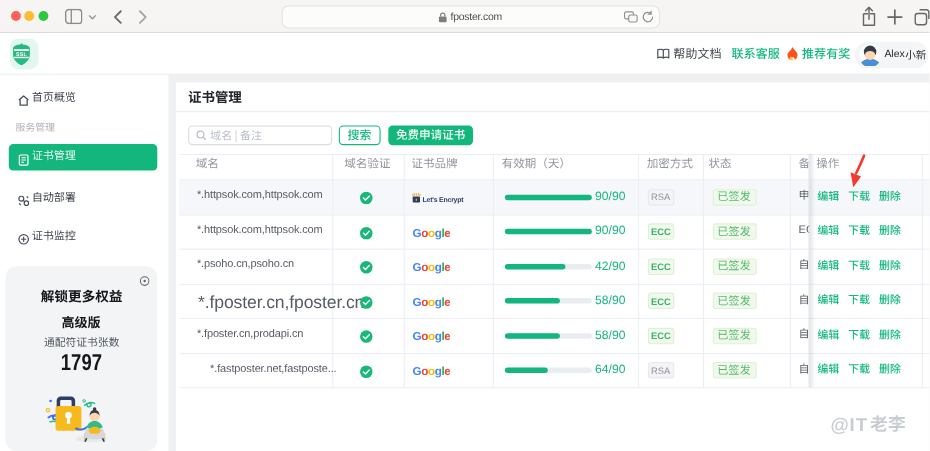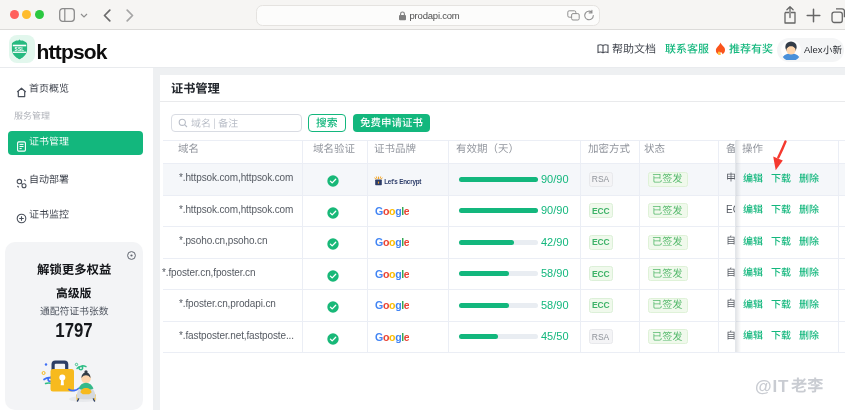--- a/index.html
+++ b/index.html
@@ -22,21 +22,21 @@
       <path d="M6.8 1.2L1.5 6.5l5.3 5.3" fill="none" stroke="#6b6b6b" stroke-width="1.7" stroke-linecap="round" stroke-linejoin="round"></path>
     </svg>
 <svg class="abs" style="left:126px;top:8.5px" width="8" height="13" viewBox="0 0 8 13">
       <path d="M1.2 1.2L6.5 6.5l-5.3 5.3" fill="none" stroke="#a5a5a5" stroke-width="1.7" stroke-linecap="round" stroke-linejoin="round"></path>
     </svg>
 <div class="abs" style="left:256px;top:4.5px;width:344px;height:21px;background:#fcfcfb;border:1px solid #e5e3e0;border-radius:6.5px"></div>
 <svg class="abs" style="left:398px;top:10.5px" width="9" height="10" viewBox="0 0 9 10">
       <rect x="1" y="4" width="7" height="5.3" rx="1" fill="#7e7e7e"></rect>
       <path d="M2.6 4V2.9a1.9 1.9 0 013.8 0V4" fill="none" stroke="#7e7e7e" stroke-width="1.1"></path>
     </svg>
-<div class="abs fx" style="left:409.5px;top:8px;height:14px;font-size:9.5px;letter-spacing:-0.2px;color:#4c4c4c">prodapi.com</div>
+<div class="abs fx" style="left:409.5px;top:8px;height:14px;font-size:9.5px;letter-spacing:-0.2px;color:#4c4c4c">fposter.com</div>
 <svg class="abs" style="left:567px;top:9.5px" width="13" height="11" viewBox="0 0 13 11">
       <rect x="0.8" y="0.8" width="8" height="6.4" rx="1.4" fill="none" stroke="#8f8f8f" stroke-width="1"></rect>
       <rect x="4.6" y="3.6" width="7.6" height="6.4" rx="1.4" fill="#f9f9f8" stroke="#8f8f8f" stroke-width="1"></rect>
     </svg>
 <svg class="abs" style="left:583px;top:8.5px" width="12" height="13" viewBox="0 0 12 13">
       <path d="M10.3 6.5a4.3 4.3 0 11-1.3-3.1M8.9 1.2v2.7H6.2" fill="none" stroke="#8f8f8f" stroke-width="1.1" stroke-linecap="round"></path>
     </svg>
 <svg class="abs" style="left:782px;top:5px" width="16" height="20" viewBox="0 0 16 20">
       <path d="M3 7.5h4M9 7.5h4v10.5H3V7.5" fill="none" stroke="#666" stroke-width="1.3" stroke-linejoin="round"></path>
       <path d="M8 12.5V2M4.9 4.8L8 1.7l3.1 3.1" fill="none" stroke="#666" stroke-width="1.3" stroke-linecap="round" stroke-linejoin="round"></path>
@@ -51,21 +51,20 @@
 <div class="abs" style="left:0;top:31px;width:845px;height:35.5px;background:#fff"></div>
 <div class="abs" style="left:0;top:66.5px;width:845px;height:1px;background:#e9ebee"></div>
 <div class="abs" style="left:8.5px;top:35px;width:26px;height:27.5px;border-radius:8px;background:#e2f7ed"></div>
 <svg class="abs" style="left:9.5px;top:38.5px" width="19" height="21" viewBox="0 0 19 21">
 <path d="M9.5 0.4l1.5 1.3c.9-.2 1.9-.1 2.7.3l1.9.9c.9.4 1.5 1.3 1.5 2.3v5.6c0 4.2-3.1 7.2-7.6 9.5C5 18 1.9 15 1.9 10.8V5.2c0-1 .6-1.9 1.5-2.3l1.9-.9c.8-.4 1.8-.5 2.7-.3z" fill="#26ba80"></path>
 <rect x="2.8" y="5.7" width="13.4" height="1.6" fill="#fff"></rect>
 <rect x="2.8" y="12.6" width="13.4" height="1.3" fill="#fff"></rect>
 <text x="9.5" y="11.5" font-family="Liberation Sans" font-size="4.8" font-weight="bold" fill="#fff" text-anchor="middle" letter-spacing="0.2">SSL</text>
 <path d="M4.2 15.6h10.6c-1.3 2.2-3.1 3.7-5.3 4.6-2.2-.9-4-2.4-5.3-4.6z" fill="#26ba80"></path>
 </svg>
-<div class="abs" style="left:36.5px;top:40px;font-size:21px;font-weight:bold;color:#0d0d0d;letter-spacing:-0.8px">httpsok</div>
 <svg class="abs" style="left:597px;top:44px" width="12" height="10" viewBox="0 0 12 10">
       <path d="M1 1.2c1.7-.7 3.4-.7 5 .3 1.6-1 3.3-1 5-.3v7.3c-1.7-.7-3.4-.7-5 .3-1.6-1-3.3-1-5-.3zM6 1.5v7.3" fill="none" stroke="#4a4e57" stroke-width="1.1"></path>
     </svg>
 <div class="abs" style="left:612px;top:43px">
       <svg class="t" width="44.5" height="12.8" viewBox="0 0 44.5 12.8">
         <path transform="translate(0,9.68)" fill="#41454e" d="M3 -9.2V-8.4H0.7V-7.7H3V-6.9H1V-6.2H3V-6C3 -5.8 3 -5.6 2.9 -5.4H0.5V-4.7H2.6C2.3 -4.2 1.7 -3.7 0.8 -3.4C0.9 -3.3 1.2 -3 1.3 -2.8C2.5 -3.3 3.2 -4 3.5 -4.7H5.9V-5.4H3.8C3.8 -5.6 3.8 -5.8 3.8 -6V-6.2H5.6V-6.9H3.8V-7.7H5.9V-8.4H3.8V-9.2ZM6.4 -8.8V-3.3H7.2V-8.1H9.1C8.8 -7.6 8.4 -7 8.1 -6.6C9 -6 9.4 -5.5 9.4 -5.1C9.4 -4.9 9.3 -4.7 9.1 -4.7C9 -4.6 8.8 -4.6 8.7 -4.6C8.3 -4.5 8 -4.6 7.5 -4.6C7.6 -4.4 7.7 -4.1 7.7 -3.9C8.2 -3.9 8.6 -3.9 9 -3.9C9.2 -3.9 9.5 -4 9.7 -4.1C10 -4.3 10.2 -4.6 10.2 -5.1C10.2 -5.6 9.9 -6.1 9 -6.7C9.4 -7.2 9.9 -7.9 10.3 -8.5L9.7 -8.8L9.6 -8.8ZM1.6 -2.9V0.3H2.5V-2.1H5V0.9H5.9V-2.1H8.7V-0.6C8.7 -0.5 8.6 -0.5 8.4 -0.4C8.3 -0.4 7.6 -0.4 6.9 -0.5C7 -0.3 7.2 0 7.2 0.3C8.1 0.3 8.7 0.3 9.1 0.1C9.4 0 9.5 -0.2 9.5 -0.6V-2.9H5.9V-3.8H5V-2.9Z M18 -9.2C18 -8.4 18 -7.5 17.9 -6.7H16.1V-6H17.9C17.8 -3.3 17.2 -1 15.1 0.3C15.3 0.4 15.6 0.7 15.7 0.9C17.9 -0.6 18.5 -3.1 18.7 -6H20.4C20.3 -1.9 20.2 -0.5 19.9 -0.1C19.8 0 19.7 0 19.5 0C19.3 0 18.7 0 18.1 -0C18.2 0.2 18.3 0.5 18.3 0.8C18.9 0.8 19.5 0.8 19.8 0.8C20.2 0.8 20.4 0.7 20.6 0.4C21 -0.1 21.1 -1.7 21.2 -6.3C21.2 -6.4 21.2 -6.7 21.2 -6.7H18.7C18.8 -7.6 18.8 -8.4 18.8 -9.2ZM11.4 -1 11.5 -0.2C12.8 -0.5 14.7 -0.9 16.4 -1.3L16.4 -2.1L15.8 -2V-8.7H12.2V-1.2ZM12.9 -1.4V-3.2H15V-1.8ZM12.9 -5.6H15V-4H12.9ZM12.9 -6.3V-8H15V-6.3Z M26.7 -9.1C27 -8.5 27.3 -7.8 27.5 -7.3L28.4 -7.6C28.2 -8.1 27.8 -8.8 27.5 -9.3ZM22.6 -7.3V-6.5H24.3C24.9 -4.8 25.8 -3.4 26.9 -2.2C25.7 -1.2 24.2 -0.4 22.4 0.1C22.6 0.3 22.8 0.7 22.9 0.9C24.8 0.3 26.3 -0.5 27.5 -1.6C28.8 -0.5 30.3 0.3 32.1 0.8C32.2 0.6 32.5 0.2 32.6 0C30.9 -0.4 29.4 -1.2 28.2 -2.2C29.3 -3.3 30.1 -4.8 30.8 -6.5H32.5V-7.3ZM27.5 -2.8C26.5 -3.8 25.7 -5.1 25.1 -6.5H29.8C29.3 -5 28.5 -3.8 27.5 -2.8Z M42.4 -8.5C42.1 -7.7 41.7 -6.6 41.3 -5.9L41.9 -5.7C42.3 -6.3 42.8 -7.4 43.2 -8.3ZM37.4 -8.3C37.7 -7.5 38.2 -6.4 38.3 -5.7L39.1 -6C38.9 -6.7 38.4 -7.7 38 -8.5ZM35.1 -9.2V-6.9H33.5V-6.1H35C34.7 -4.6 34 -2.9 33.3 -1.9C33.4 -1.7 33.6 -1.4 33.7 -1.2C34.2 -1.9 34.7 -3.2 35.1 -4.4V0.9H35.9V-4.7C36.2 -4.1 36.7 -3.4 36.8 -3.1L37.3 -3.7C37.1 -4 36.2 -5.3 35.9 -5.7V-6.1H37.3V-6.9H35.9V-9.2ZM37.1 -0.7V0.1H42.3V0.8H43.1V-5.2H40.6V-9.2H39.8V-5.2H37.3V-4.4H42.3V-3H37.4V-2.2H42.3V-0.7Z"></path>
       </svg>
     </div>
 <div class="abs" style="left:665px;top:43px">
       <svg class="t" width="44.5" height="12.8" viewBox="0 0 44.5 12.8">
@@ -303,21 +302,21 @@
       </svg></div>
 <div class="abs" style="left:458.5px;top:239.75px;width:79.0px;height:5px;border-radius:2.5px;background:#e9edf2"></div>
 <div class="abs" style="left:458.5px;top:239.75px;width:55.3px;height:5px;border-radius:2.5px;background:#13b77d"></div>
 <div class="abs" style="left:541px;top:235.75px;font-size:11px;color:#13b77d">42/90</div>
 <div class="abs fx" style="left:589px;top:234.75px;width:23.5px;height:15px;justify-content:center;background:#f0f9ec;border:1px solid #dcf0d8;border-radius:2.5px;font-size:8.5px;font-weight:bold;color:#3db268;letter-spacing:-0.1px">ECC</div>
 <div class="abs fx" style="left:647.5px;top:234.75px;height:15px;padding:0 3.5px;background:#f0f9ec;border:1px solid #dff2d8;border-radius:2.5px">
       <svg class="t" width="31.1" height="11.8" viewBox="0 0 31.1 11.8">
         <path transform="translate(0,8.98)" fill="#53b86a" d="M0.9 -7.9V-7.2H7.6V-4.5H2.3V-6.2H1.5V-1C1.5 0.2 2 0.5 3.7 0.5C4 0.5 7.1 0.5 7.5 0.5C9.2 0.5 9.5 -0 9.7 -1.9C9.5 -1.9 9.1 -2.1 8.9 -2.2C8.8 -0.6 8.6 -0.2 7.5 -0.2C6.8 -0.2 4.2 -0.2 3.6 -0.2C2.5 -0.2 2.3 -0.4 2.3 -1V-3.7H7.6V-3.2H8.4V-7.9Z M14.5 -2.9C14.9 -2.2 15.3 -1.3 15.4 -0.8L16.1 -1C15.9 -1.6 15.5 -2.4 15.1 -3.1ZM12 -2.6C12.4 -1.9 12.9 -1.1 13.1 -0.6L13.8 -0.9C13.6 -1.4 13.1 -2.2 12.6 -2.8ZM17.4 -4.1H13.2V-3.5H17.4ZM16.1 -8.6C15.8 -7.9 15.3 -7.2 14.8 -6.7C14.9 -6.6 15.1 -6.5 15.2 -6.4C14.2 -5.2 12.3 -4.3 10.6 -3.8C10.7 -3.6 10.9 -3.4 11 -3.2C11.8 -3.4 12.5 -3.7 13.2 -4.1C14 -4.5 14.7 -5 15.3 -5.6C16.4 -4.6 18.1 -3.7 19.5 -3.3C19.7 -3.5 19.9 -3.7 20 -3.9C18.5 -4.3 16.7 -5.1 15.7 -6L15.9 -6.2L15.6 -6.4C15.7 -6.6 15.9 -6.8 16 -7H17C17.3 -6.6 17.6 -6 17.8 -5.7L18.5 -5.9C18.4 -6.2 18.1 -6.7 17.8 -7H19.8V-7.7H16.4C16.6 -7.9 16.7 -8.2 16.8 -8.4ZM12.1 -8.6C11.8 -7.6 11.2 -6.6 10.6 -5.9C10.8 -5.8 11.1 -5.7 11.2 -5.5C11.6 -5.9 11.9 -6.5 12.2 -7H12.7C12.9 -6.6 13.1 -6 13.2 -5.7L13.9 -5.9C13.9 -6.2 13.6 -6.6 13.4 -7H15.1V-7.7H12.5C12.6 -7.9 12.7 -8.2 12.8 -8.4ZM17.9 -3C17.5 -2 16.9 -0.9 16.3 -0.1H10.8V0.6H19.7V-0.1H17.2C17.7 -0.9 18.2 -1.9 18.6 -2.8Z M27.3 -8.1C27.7 -7.6 28.3 -6.9 28.6 -6.5L29.2 -7C28.9 -7.3 28.3 -8 27.9 -8.4ZM21.9 -5.3C22 -5.4 22.3 -5.5 23 -5.5H24.4C23.7 -3.4 22.6 -1.7 20.7 -0.6C20.9 -0.4 21.2 -0.2 21.3 0C22.6 -0.8 23.6 -1.8 24.3 -3.1C24.7 -2.3 25.2 -1.7 25.8 -1.1C24.9 -0.5 23.9 -0.1 22.8 0.2C23 0.3 23.2 0.6 23.3 0.8C24.4 0.5 25.5 0.1 26.4 -0.6C27.3 0.1 28.4 0.6 29.8 0.8C29.9 0.6 30.1 0.3 30.2 0.2C29 -0.1 27.9 -0.5 27 -1.1C27.9 -1.9 28.6 -2.9 29 -4.2L28.5 -4.5L28.3 -4.4H24.9C25 -4.8 25.2 -5.1 25.3 -5.5H29.9L29.9 -6.2H25.5C25.6 -6.9 25.8 -7.7 25.9 -8.5L25 -8.6C24.9 -7.8 24.8 -7 24.6 -6.2H22.7C23 -6.8 23.3 -7.5 23.5 -8.1L22.7 -8.3C22.5 -7.5 22.1 -6.7 22 -6.5C21.9 -6.2 21.8 -6.1 21.6 -6.1C21.7 -5.9 21.8 -5.5 21.9 -5.3ZM26.4 -1.6C25.7 -2.2 25.2 -2.9 24.8 -3.7H28C27.6 -2.8 27.1 -2.2 26.4 -1.6Z"></path>
       </svg>
     </div>
-<div class="abs" style="left:162px;top:266.75px;font-size:10px;letter-spacing:-0.12px;color:#565b63">*.fposter.cn,fposter.cn</div>
+<div class="abs" style="left:180px;top:266.75px;font-size:16px;letter-spacing:-0.12px;color:#565b63">*.fposter.cn,fposter.cn</div>
 <div class="abs" style="left:327px;top:267.75px"><svg width="12" height="12" viewBox="0 0 12 12">
         <circle cx="6" cy="6" r="5.7" fill="#18b878"></circle>
         <path d="M3.4 6.1l1.8 1.8 3.5-3.6" fill="none" stroke="#fff" stroke-width="1.3" stroke-linecap="round" stroke-linejoin="round"></path>
       </svg></div>
 <div class="abs" style="left:374.5px;top:266.75px"><svg width="34" height="14" viewBox="0 0 34 14">
         <text x="0" y="11" font-family="Liberation Sans" font-size="10.6" font-weight="bold" letter-spacing="-0.35"><tspan fill="#4285F4">G</tspan><tspan fill="#EA4335">o</tspan><tspan fill="#FBBC05">o</tspan><tspan fill="#4285F4">g</tspan><tspan fill="#34A853">l</tspan><tspan fill="#EA4335">e</tspan></text>
       </svg></div>
 <div class="abs" style="left:458.5px;top:271.25px;width:79.0px;height:5px;border-radius:2.5px;background:#e9edf2"></div>
 <div class="abs" style="left:458.5px;top:271.25px;width:50.9px;height:5px;border-radius:2.5px;background:#13b77d"></div>
 <div class="abs" style="left:541px;top:267.25px;font-size:11px;color:#13b77d">58/90</div>
@@ -337,31 +336,31 @@
       </svg></div>
 <div class="abs" style="left:458.5px;top:302.75px;width:79.0px;height:5px;border-radius:2.5px;background:#e9edf2"></div>
 <div class="abs" style="left:458.5px;top:302.75px;width:50.9px;height:5px;border-radius:2.5px;background:#13b77d"></div>
 <div class="abs" style="left:541px;top:298.75px;font-size:11px;color:#13b77d">58/90</div>
 <div class="abs fx" style="left:589px;top:297.75px;width:23.5px;height:15px;justify-content:center;background:#f0f9ec;border:1px solid #dcf0d8;border-radius:2.5px;font-size:8.5px;font-weight:bold;color:#3db268;letter-spacing:-0.1px">ECC</div>
 <div class="abs fx" style="left:647.5px;top:297.75px;height:15px;padding:0 3.5px;background:#f0f9ec;border:1px solid #dff2d8;border-radius:2.5px">
       <svg class="t" width="31.1" height="11.8" viewBox="0 0 31.1 11.8">
         <path transform="translate(0,8.98)" fill="#53b86a" d="M0.9 -7.9V-7.2H7.6V-4.5H2.3V-6.2H1.5V-1C1.5 0.2 2 0.5 3.7 0.5C4 0.5 7.1 0.5 7.5 0.5C9.2 0.5 9.5 -0 9.7 -1.9C9.5 -1.9 9.1 -2.1 8.9 -2.2C8.8 -0.6 8.6 -0.2 7.5 -0.2C6.8 -0.2 4.2 -0.2 3.6 -0.2C2.5 -0.2 2.3 -0.4 2.3 -1V-3.7H7.6V-3.2H8.4V-7.9Z M14.5 -2.9C14.9 -2.2 15.3 -1.3 15.4 -0.8L16.1 -1C15.9 -1.6 15.5 -2.4 15.1 -3.1ZM12 -2.6C12.4 -1.9 12.9 -1.1 13.1 -0.6L13.8 -0.9C13.6 -1.4 13.1 -2.2 12.6 -2.8ZM17.4 -4.1H13.2V-3.5H17.4ZM16.1 -8.6C15.8 -7.9 15.3 -7.2 14.8 -6.7C14.9 -6.6 15.1 -6.5 15.2 -6.4C14.2 -5.2 12.3 -4.3 10.6 -3.8C10.7 -3.6 10.9 -3.4 11 -3.2C11.8 -3.4 12.5 -3.7 13.2 -4.1C14 -4.5 14.7 -5 15.3 -5.6C16.4 -4.6 18.1 -3.7 19.5 -3.3C19.7 -3.5 19.9 -3.7 20 -3.9C18.5 -4.3 16.7 -5.1 15.7 -6L15.9 -6.2L15.6 -6.4C15.7 -6.6 15.9 -6.8 16 -7H17C17.3 -6.6 17.6 -6 17.8 -5.7L18.5 -5.9C18.4 -6.2 18.1 -6.7 17.8 -7H19.8V-7.7H16.4C16.6 -7.9 16.7 -8.2 16.8 -8.4ZM12.1 -8.6C11.8 -7.6 11.2 -6.6 10.6 -5.9C10.8 -5.8 11.1 -5.7 11.2 -5.5C11.6 -5.9 11.9 -6.5 12.2 -7H12.7C12.9 -6.6 13.1 -6 13.2 -5.7L13.9 -5.9C13.9 -6.2 13.6 -6.6 13.4 -7H15.1V-7.7H12.5C12.6 -7.9 12.7 -8.2 12.8 -8.4ZM17.9 -3C17.5 -2 16.9 -0.9 16.3 -0.1H10.8V0.6H19.7V-0.1H17.2C17.7 -0.9 18.2 -1.9 18.6 -2.8Z M27.3 -8.1C27.7 -7.6 28.3 -6.9 28.6 -6.5L29.2 -7C28.9 -7.3 28.3 -8 27.9 -8.4ZM21.9 -5.3C22 -5.4 22.3 -5.5 23 -5.5H24.4C23.7 -3.4 22.6 -1.7 20.7 -0.6C20.9 -0.4 21.2 -0.2 21.3 0C22.6 -0.8 23.6 -1.8 24.3 -3.1C24.7 -2.3 25.2 -1.7 25.8 -1.1C24.9 -0.5 23.9 -0.1 22.8 0.2C23 0.3 23.2 0.6 23.3 0.8C24.4 0.5 25.5 0.1 26.4 -0.6C27.3 0.1 28.4 0.6 29.8 0.8C29.9 0.6 30.1 0.3 30.2 0.2C29 -0.1 27.9 -0.5 27 -1.1C27.9 -1.9 28.6 -2.9 29 -4.2L28.5 -4.5L28.3 -4.4H24.9C25 -4.8 25.2 -5.1 25.3 -5.5H29.9L29.9 -6.2H25.5C25.6 -6.9 25.8 -7.7 25.9 -8.5L25 -8.6C24.9 -7.8 24.8 -7 24.6 -6.2H22.7C23 -6.8 23.3 -7.5 23.5 -8.1L22.7 -8.3C22.5 -7.5 22.1 -6.7 22 -6.5C21.9 -6.2 21.8 -6.1 21.6 -6.1C21.7 -5.9 21.8 -5.5 21.9 -5.3ZM26.4 -1.6C25.7 -2.2 25.2 -2.9 24.8 -3.7H28C27.6 -2.8 27.1 -2.2 26.4 -1.6Z"></path>
       </svg>
     </div>
-<div class="abs" style="left:179px;top:329.75px;font-size:10px;letter-spacing:-0.12px;color:#565b63">*.fastposter.net,fastposte...</div>
+<div class="abs" style="left:191px;top:329.75px;font-size:10px;letter-spacing:-0.12px;color:#565b63">*.fastposter.net,fastposte...</div>
 <div class="abs" style="left:327px;top:330.75px"><svg width="12" height="12" viewBox="0 0 12 12">
         <circle cx="6" cy="6" r="5.7" fill="#18b878"></circle>
         <path d="M3.4 6.1l1.8 1.8 3.5-3.6" fill="none" stroke="#fff" stroke-width="1.3" stroke-linecap="round" stroke-linejoin="round"></path>
       </svg></div>
 <div class="abs" style="left:374.5px;top:329.75px"><svg width="34" height="14" viewBox="0 0 34 14">
         <text x="0" y="11" font-family="Liberation Sans" font-size="10.6" font-weight="bold" letter-spacing="-0.35"><tspan fill="#4285F4">G</tspan><tspan fill="#EA4335">o</tspan><tspan fill="#FBBC05">o</tspan><tspan fill="#4285F4">g</tspan><tspan fill="#34A853">l</tspan><tspan fill="#EA4335">e</tspan></text>
       </svg></div>
 <div class="abs" style="left:458.5px;top:334.25px;width:79.0px;height:5px;border-radius:2.5px;background:#e9edf2"></div>
 <div class="abs" style="left:458.5px;top:334.25px;width:39.5px;height:5px;border-radius:2.5px;background:#13b77d"></div>
-<div class="abs" style="left:541px;top:330.25px;font-size:11px;color:#13b77d">45/50</div>
+<div class="abs" style="left:541px;top:330.25px;font-size:11px;color:#13b77d">64/90</div>
 <div class="abs fx" style="left:588.5px;top:329.25px;width:24px;height:15px;justify-content:center;background:#f4f4f6;border:1px solid #e8e9ec;border-radius:2.5px;font-size:8.5px;color:#8f939a">RSA</div>
 <div class="abs fx" style="left:647.5px;top:329.25px;height:15px;padding:0 3.5px;background:#f0f9ec;border:1px solid #dff2d8;border-radius:2.5px">
       <svg class="t" width="31.1" height="11.8" viewBox="0 0 31.1 11.8">
         <path transform="translate(0,8.98)" fill="#53b86a" d="M0.9 -7.9V-7.2H7.6V-4.5H2.3V-6.2H1.5V-1C1.5 0.2 2 0.5 3.7 0.5C4 0.5 7.1 0.5 7.5 0.5C9.2 0.5 9.5 -0 9.7 -1.9C9.5 -1.9 9.1 -2.1 8.9 -2.2C8.8 -0.6 8.6 -0.2 7.5 -0.2C6.8 -0.2 4.2 -0.2 3.6 -0.2C2.5 -0.2 2.3 -0.4 2.3 -1V-3.7H7.6V-3.2H8.4V-7.9Z M14.5 -2.9C14.9 -2.2 15.3 -1.3 15.4 -0.8L16.1 -1C15.9 -1.6 15.5 -2.4 15.1 -3.1ZM12 -2.6C12.4 -1.9 12.9 -1.1 13.1 -0.6L13.8 -0.9C13.6 -1.4 13.1 -2.2 12.6 -2.8ZM17.4 -4.1H13.2V-3.5H17.4ZM16.1 -8.6C15.8 -7.9 15.3 -7.2 14.8 -6.7C14.9 -6.6 15.1 -6.5 15.2 -6.4C14.2 -5.2 12.3 -4.3 10.6 -3.8C10.7 -3.6 10.9 -3.4 11 -3.2C11.8 -3.4 12.5 -3.7 13.2 -4.1C14 -4.5 14.7 -5 15.3 -5.6C16.4 -4.6 18.1 -3.7 19.5 -3.3C19.7 -3.5 19.9 -3.7 20 -3.9C18.5 -4.3 16.7 -5.1 15.7 -6L15.9 -6.2L15.6 -6.4C15.7 -6.6 15.9 -6.8 16 -7H17C17.3 -6.6 17.6 -6 17.8 -5.7L18.5 -5.9C18.4 -6.2 18.1 -6.7 17.8 -7H19.8V-7.7H16.4C16.6 -7.9 16.7 -8.2 16.8 -8.4ZM12.1 -8.6C11.8 -7.6 11.2 -6.6 10.6 -5.9C10.8 -5.8 11.1 -5.7 11.2 -5.5C11.6 -5.9 11.9 -6.5 12.2 -7H12.7C12.9 -6.6 13.1 -6 13.2 -5.7L13.9 -5.9C13.9 -6.2 13.6 -6.6 13.4 -7H15.1V-7.7H12.5C12.6 -7.9 12.7 -8.2 12.8 -8.4ZM17.9 -3C17.5 -2 16.9 -0.9 16.3 -0.1H10.8V0.6H19.7V-0.1H17.2C17.7 -0.9 18.2 -1.9 18.6 -2.8Z M27.3 -8.1C27.7 -7.6 28.3 -6.9 28.6 -6.5L29.2 -7C28.9 -7.3 28.3 -8 27.9 -8.4ZM21.9 -5.3C22 -5.4 22.3 -5.5 23 -5.5H24.4C23.7 -3.4 22.6 -1.7 20.7 -0.6C20.9 -0.4 21.2 -0.2 21.3 0C22.6 -0.8 23.6 -1.8 24.3 -3.1C24.7 -2.3 25.2 -1.7 25.8 -1.1C24.9 -0.5 23.9 -0.1 22.8 0.2C23 0.3 23.2 0.6 23.3 0.8C24.4 0.5 25.5 0.1 26.4 -0.6C27.3 0.1 28.4 0.6 29.8 0.8C29.9 0.6 30.1 0.3 30.2 0.2C29 -0.1 27.9 -0.5 27 -1.1C27.9 -1.9 28.6 -2.9 29 -4.2L28.5 -4.5L28.3 -4.4H24.9C25 -4.8 25.2 -5.1 25.3 -5.5H29.9L29.9 -6.2H25.5C25.6 -6.9 25.8 -7.7 25.9 -8.5L25 -8.6C24.9 -7.8 24.8 -7 24.6 -6.2H22.7C23 -6.8 23.3 -7.5 23.5 -8.1L22.7 -8.3C22.5 -7.5 22.1 -6.7 22 -6.5C21.9 -6.2 21.8 -6.1 21.6 -6.1C21.7 -5.9 21.8 -5.5 21.9 -5.3ZM26.4 -1.6C25.7 -2.2 25.2 -2.9 24.8 -3.7H28C27.6 -2.8 27.1 -2.2 26.4 -1.6Z"></path>
       </svg>
     </div>
 <div class="abs" style="left:742px;top:142.5px">
       <svg class="t" width="21.5" height="12.2" viewBox="0 0 21.5 12.2">
         <path transform="translate(0,9.24)" fill="#8f939b" d="M5.5 -7.8H8V-6.7H5.5ZM4.8 -8.4V-6.1H8.7V-8.4ZM4.4 -5H5.8V-3.8H4.4ZM7.7 -5H9.1V-3.8H7.7ZM1.7 -8.8V-6.7H0.5V-6H1.7V-3.7C1.2 -3.5 0.7 -3.3 0.4 -3.2L0.6 -2.5L1.7 -2.9V-0.1C1.7 0 1.6 0.1 1.5 0.1C1.4 0.1 1.1 0.1 0.8 0.1C0.9 0.3 1 0.6 1 0.8C1.5 0.8 1.9 0.8 2.1 0.6C2.3 0.5 2.4 0.3 2.4 -0.1V-3.2L3.5 -3.6L3.3 -4.3L2.4 -3.9V-6H3.4V-6.7H2.4V-8.8ZM6.4 -3.3V-2.5H3.6V-1.8H5.9C5.1 -1 4 -0.3 2.9 -0C3.1 0.1 3.3 0.4 3.4 0.6C4.5 0.2 5.6 -0.5 6.4 -1.4V0.9H7.1V-1.4C7.8 -0.6 8.7 0.1 9.6 0.5C9.8 0.3 10 0.1 10.2 -0.1C9.2 -0.4 8.2 -1.1 7.6 -1.8H10V-2.5H7.1V-3.3H9.8V-5.6H7V-3.3H6.4V-5.6H3.8V-3.3Z M16 -8.7C15.5 -7.2 14.6 -5.6 13.7 -4.6C13.9 -4.5 14.2 -4.2 14.3 -4.1C14.8 -4.7 15.4 -5.5 15.8 -6.3H16.5V0.8H17.3V-1.7H20.5V-2.5H17.3V-4.1H20.4V-4.8H17.3V-6.3H20.6V-7.1H16.2C16.4 -7.5 16.6 -8 16.8 -8.5ZM13.5 -8.8C12.9 -7.2 11.9 -5.6 10.9 -4.6C11 -4.4 11.3 -4 11.3 -3.8C11.7 -4.2 12 -4.6 12.4 -5.1V0.8H13.2V-6.3C13.6 -7 14 -7.8 14.2 -8.5Z"></path>
       </svg>

